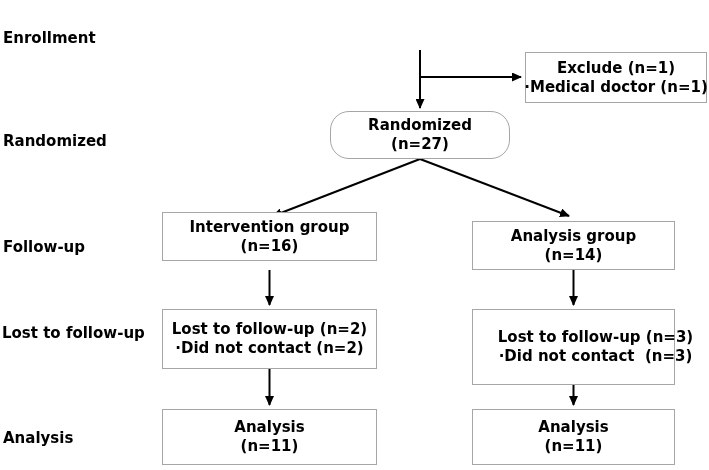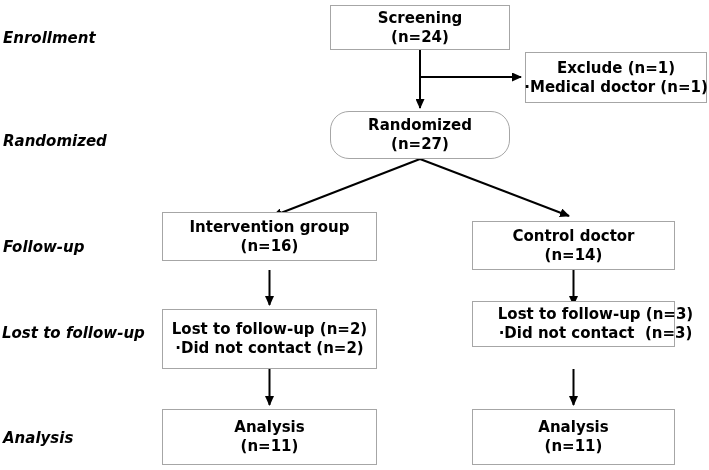--- a/index.html
+++ b/index.html
@@ -10,41 +10,40 @@
     position:relative; width:709px; height:470px; background:var(--bg);
     font-family:"DejaVu Sans","Liberation Sans",sans-serif;
     color:var(--text); overflow:hidden;
   }
   .arrow-layer{position:absolute; left:0; top:0; width:709px; height:470px;}
   .arrow-layer path{stroke:var(--arrow); stroke-width:2; fill:none;}
   .arrow-layer #ah path{fill:var(--arrow); stroke:none;}
   .stage-label{
     position:absolute; left:3px; font-weight:bold; font-size:15px; line-height:18px;
     white-space:pre;
-    font-style:italic;
   }
   #lbl-enrollment{top:29px;}
   #lbl-allocation{top:132px;}
   #lbl-followup{top:238px;}
   #lbl-lost{top:324px; left:2px;}
   #lbl-analysis{top:429px;}
   .node{
     position:absolute; box-sizing:border-box;
     border:1px solid var(--box-border); background:var(--box-fill);
     display:flex; flex-direction:column; align-items:center; justify-content:center;
     text-align:center; font-weight:bold; font-size:15px; line-height:19px;
   }
   .node .line{white-space:pre;}
   #node-screening            {left:330px; top:5px;   width:180px; height:45px;}
   #node-exclude              {left:525px; top:52px;  width:182px; height:51px;}
   #node-randomized           {left:330px; top:111px; width:180px; height:48px;border-radius:19px;}
   #node-intervention-group   {left:162px; top:212px; width:215px; height:49px;}
   #node-control-group        {left:472px; top:221px; width:203px; height:49px;}
   #node-lost-intervention    {left:162px; top:309px; width:215px; height:60px;}
-  #node-lost-control         {left:472px; top:301px; width:203px; height:46px;padding-left:44px;}
+  #node-lost-control         {left:472px; top:309px; width:203px; height:76px;padding-left:44px;}
   #node-analysis-intervention{left:162px; top:409px; width:215px; height:56px;}
   #node-analysis-control     {left:472px; top:409px; width:203px; height:56px;}
 </style>
 </head>
 <body>
 
 <div class="canvas">
 
   <svg class="arrow-layer" viewBox="0 0 709 470" xmlns="http://www.w3.org/2000/svg" aria-hidden="true">
     <defs>
@@ -61,42 +60,38 @@
     <path d="M573.5,270 L573.5,305" marker-end="url(#ah)"></path>
     <path d="M573.5,369 L573.5,405" marker-end="url(#ah)"></path>
   </svg>
 
   <div class="stage-label" id="lbl-enrollment">Enrollment</div>
   <div class="stage-label" id="lbl-allocation">Randomized</div>
   <div class="stage-label" id="lbl-followup">Follow-up</div>
   <div class="stage-label" id="lbl-lost">Lost to follow-up</div>
   <div class="stage-label" id="lbl-analysis">Analysis</div>
 
-  <div class="node" id="node-screening">
-    <span class="line">Screening</span>
-    <span class="line">(n=24)</span>
-  </div>
 
   <div class="node" id="node-exclude">
     <span class="line">Exclude (n=1)</span>
     <span class="line">·Medical doctor (n=1)</span>
   </div>
 
   <div class="node" id="node-randomized">
     <span class="line">Randomized</span>
     <span class="line">(n=27)</span>
   </div>
 
   <div class="node" id="node-intervention-group">
     <span class="line">Intervention group</span>
     <span class="line">(n=16)</span>
   </div>
 
   <div class="node" id="node-control-group">
-    <span class="line">Control doctor</span>
+    <span class="line">Analysis group</span>
     <span class="line">(n=14)</span>
   </div>
 
   <div class="node" id="node-lost-intervention">
     <span class="line">Lost to follow-up (n=2)</span>
     <span class="line">·Did not contact (n=2)</span>
   </div>
 
   <div class="node" id="node-lost-control">
     <span class="line">Lost to follow-up (n=3)</span>

